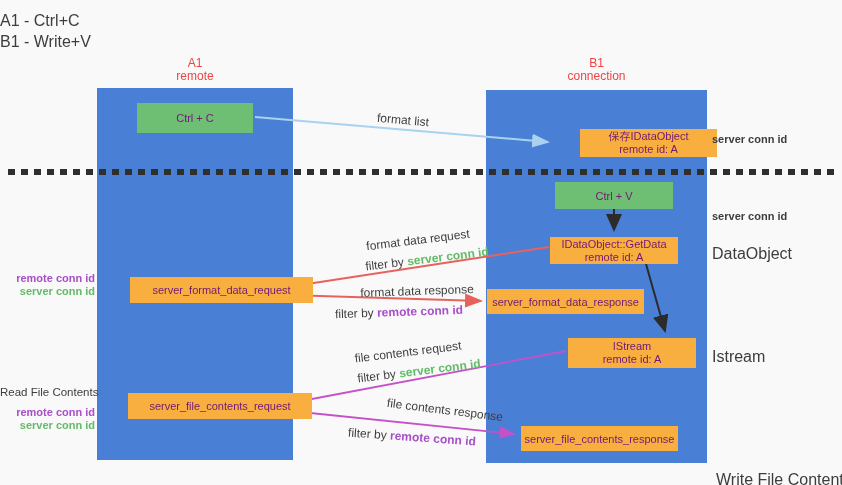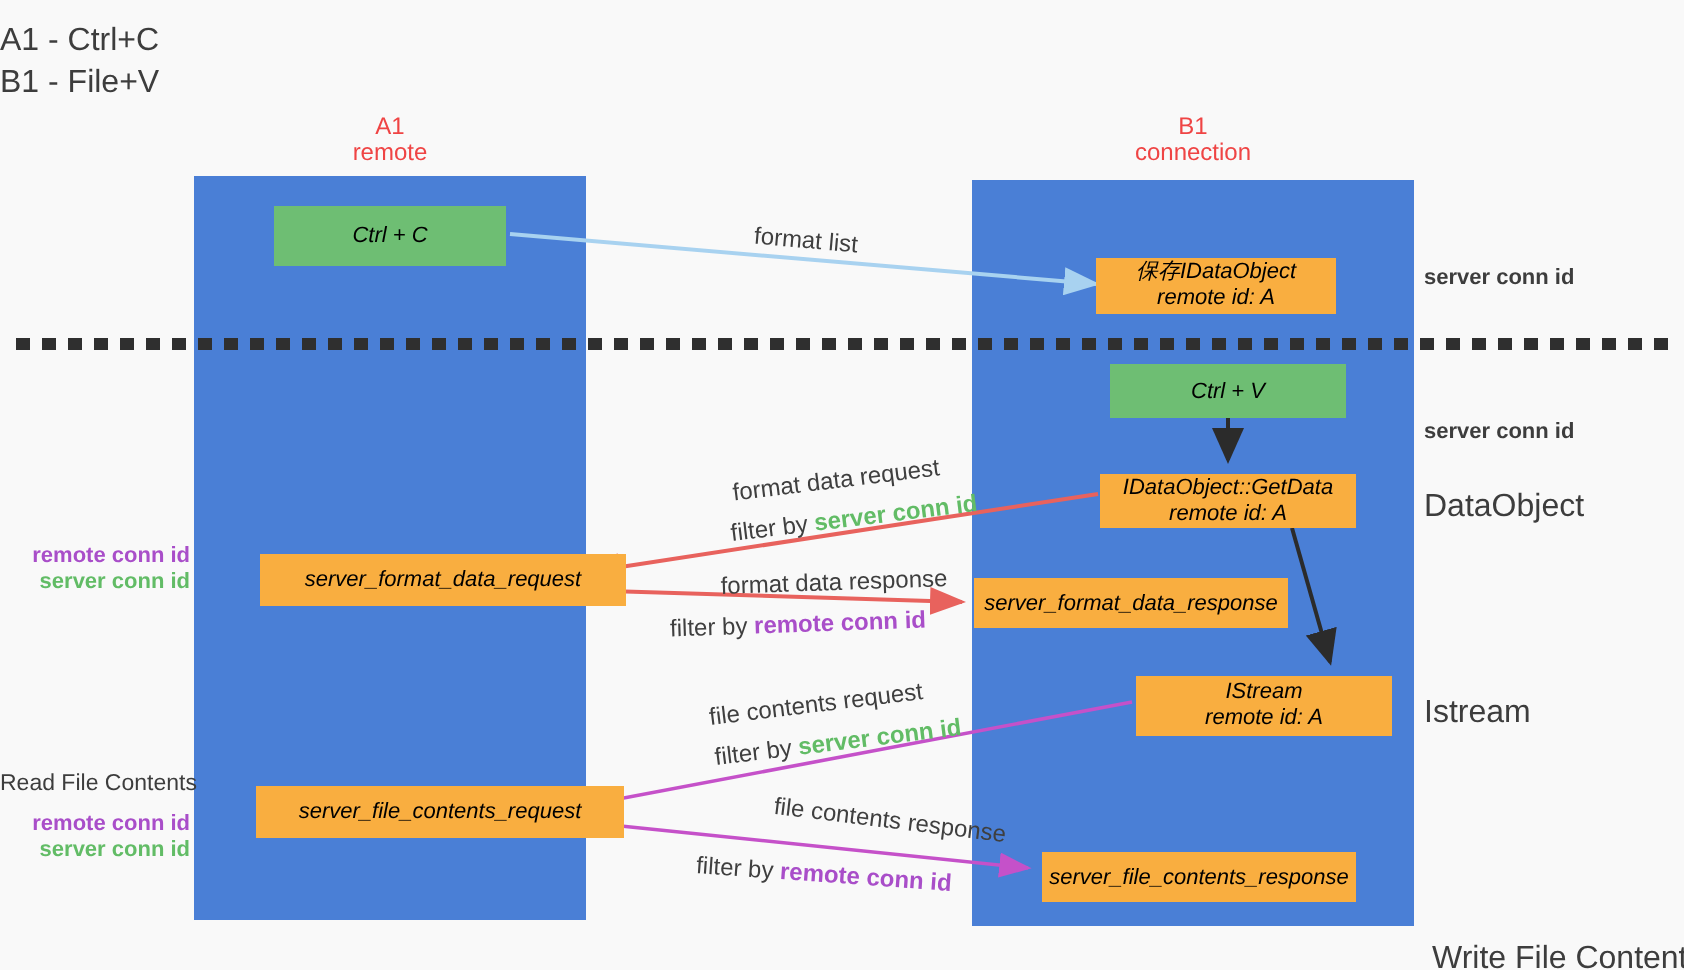--- a/index.html
+++ b/index.html
@@ -10,42 +10,42 @@
          font-size:16px;line-height:21px;z-index:3;}
   .lane-header{position:absolute;top:57px;color:#ef4444;font-size:12px;line-height:13px;
                text-align:center;z-index:3;}
   .lane{position:absolute;background:#4a7fd6;z-index:0;}
   .lane-left{left:97px;top:88px;width:196px;height:372px;}
   .lane-right{left:486px;top:90px;width:221px;height:373px;}
 
   .overlay{position:absolute;left:0;top:0;z-index:1;}
 
   .node{position:absolute;z-index:2;display:flex;flex-direction:column;align-items:center;
-        justify-content:center;color:#000000;text-align:center;font-style:italic;}
+        justify-content:center;color:#701a75;text-align:center;}
   .node.green{background:#6ebe73;}
   .node.orange{background:#f9ae40;}
   .node .l1,.node .l2{display:block;font-size:11px;line-height:13px;}
   .node .single{font-size:11px;line-height:12px;}
 
   .flow-label{position:absolute;z-index:2;white-space:nowrap;color:#3f3f3f;font-size:12px;}
   .green-text{color:#62bc66;font-weight:bold;}
   .purple-text{color:#a94ec9;font-weight:bold;}
 
   .side-label{position:absolute;z-index:2;white-space:nowrap;color:#3d3d3d;font-size:16px;}
   .side-small{font-size:11px;line-height:13px;font-weight:bold;}
   .align-right{text-align:right;}
 </style>
 </head>
 <body>
 
 <div class="canvas">
 
   <div class="title">
     <div>A1 - Ctrl+C</div>
-    <div>B1 - File+V</div>
+    <div>B1 - Write+V</div>
   </div>
 
   <div class="lane-header" style="left:97px;width:196px;">
     <div>A1</div>
     <div>remote</div>
   </div>
   <div class="lane-header" style="left:486px;width:221px;">
     <div>B1</div>
     <div>connection</div>
   </div>
@@ -77,21 +77,21 @@
     <line x1="288" y1="295" x2="481" y2="301" stroke="#e8625d" stroke-width="2" marker-end="url(#m-red)"></line>
     <line x1="646" y1="264" x2="665" y2="331" stroke="#2b2b2b" stroke-width="2" marker-end="url(#m-black)"></line>
     <line x1="566" y1="351" x2="296" y2="402" stroke="#c551c9" stroke-width="1.8" marker-end="url(#m-magenta)"></line>
     <line x1="291" y1="411" x2="514" y2="434" stroke="#c551c9" stroke-width="1.8" marker-end="url(#m-magenta)"></line>
   </svg>
 
   <div class="node green" style="left:137px;top:103px;width:116px;height:30px;">
     <span class="single">Ctrl + C</span>
   </div>
 
-  <div class="node orange" style="left:548px;top:129px;width:120px;height:28px;">
+  <div class="node orange" style="left:580px;top:129px;width:137px;height:28px;">
     <span class="l1">保存IDataObject</span>
     <span class="l2">remote id: A</span>
   </div>
 
   <div class="node green" style="left:555px;top:182px;width:118px;height:27px;">
     <span class="single">Ctrl + V</span>
   </div>
 
   <div class="node orange" style="left:550px;top:237px;width:128px;height:27px;">
     <span class="l1">IDataObject::GetData</span>

